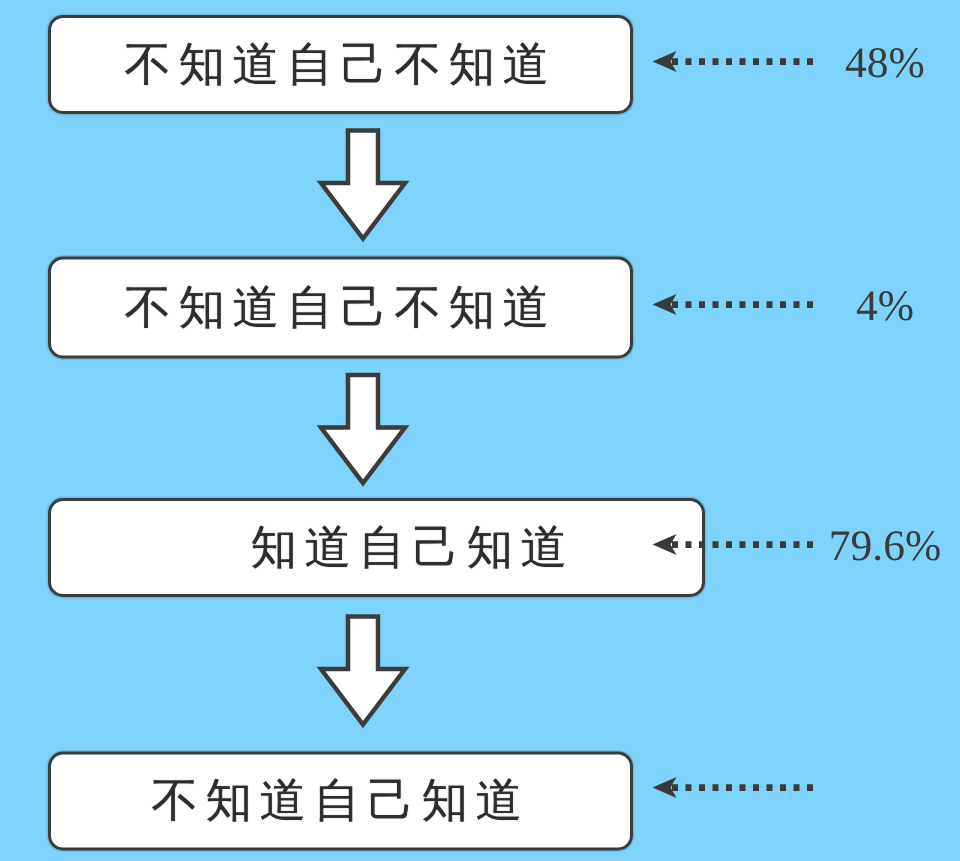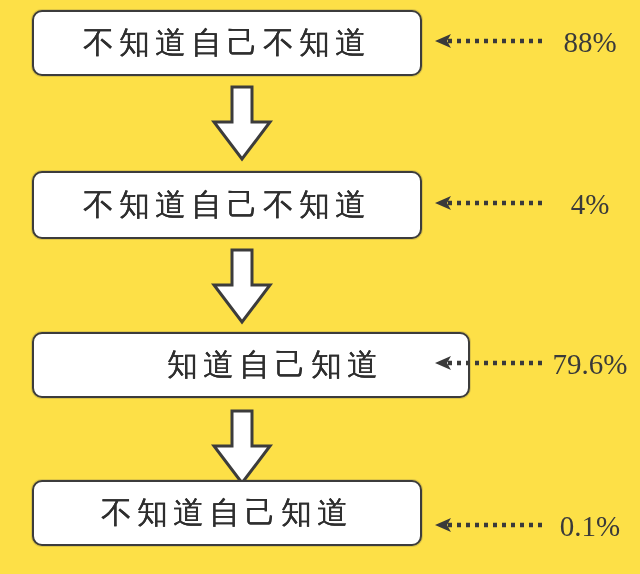--- a/index.html
+++ b/index.html
@@ -4,21 +4,21 @@
 <style>
   html, body {
     margin: 0;
     padding: 0;
     background: #ffffff;
   }
   .canvas {
     position: relative;
     width: 640px;
     height: 574px;
-    background: #fde047;
+    background: #7dd3fc;
     font-family: "Liberation Serif", "DejaVu Serif", serif;
     color: #3a3a3a;
     overflow: hidden;
   }
   .flow-box {
     position: absolute;
     left: 32px;
     width: 386px;
     border: 2.5px solid #3c3c3c;
     border-radius: 10px;
@@ -31,21 +31,21 @@
   .flow-box .box-label {
     font-size: 31px;
     letter-spacing: 5px;
     color: #2e2e2e;
     white-space: nowrap;
     text-shadow: 0 0 0.6px #2e2e2e;
   }
   .box-1 { top: 10px;  height: 62px; }
   .box-2 { top: 171px; height: 64px; }
   .box-3 { top: 332px; height: 62px; padding-left: 48px; }
-  .box-4 { top: 480px; height: 62px; justify-content: center; }
+  .box-4 { top: 501px; height: 62px; justify-content: center; }
 
   .down-arrow {
     position: absolute;
     left: 210px;
     width: 64px;
     height: 78px;
   }
   .down-arrow-1 { top: 85px; }
   .down-arrow-2 { top: 248px; }
   .down-arrow-3 { top: 409px; }
@@ -99,21 +99,21 @@
 
 <div class="canvas">
 
   <div class="flow-box box-1">
     <span class="box-label">不知道自己不知道</span>
   </div>
   <svg class="dotted-arrow dotted-arrow-1" viewBox="0 0 114 16">
     <polygon class="dot-head" points="1,8 17,1 13,8 17,15"></polygon>
     <line class="dot-line" x1="14" y1="8" x2="112" y2="8"></line>
   </svg>
-  <div class="percent-label percent-1">88%</div>
+  <div class="percent-label percent-1">48%</div>
 
   <svg class="down-arrow down-arrow-1" viewBox="0 0 64 78">
     <path class="arrow-stroke" d="M22 2 H42 V37 H60 L32 74 L4 37 H22 Z"></path>
   </svg>
 
   <div class="flow-box box-2">
     <span class="box-label">不知道自己不知道</span>
   </div>
   <svg class="dotted-arrow dotted-arrow-2" viewBox="0 0 114 16">
     <polygon class="dot-head" points="1,8 17,1 13,8 17,15"></polygon>
@@ -138,15 +138,14 @@
     <path class="arrow-stroke" d="M22 2 H42 V37 H60 L32 74 L4 37 H22 Z"></path>
   </svg>
 
   <div class="flow-box box-4">
     <span class="box-label">不知道自己知道</span>
   </div>
   <svg class="dotted-arrow dotted-arrow-4" viewBox="0 0 114 16">
     <polygon class="dot-head" points="1,8 17,1 13,8 17,15"></polygon>
     <line class="dot-line" x1="14" y1="8" x2="112" y2="8"></line>
   </svg>
-  <div class="percent-label percent-4">0.1%</div>
 
 </div>
 
 </body></html>

